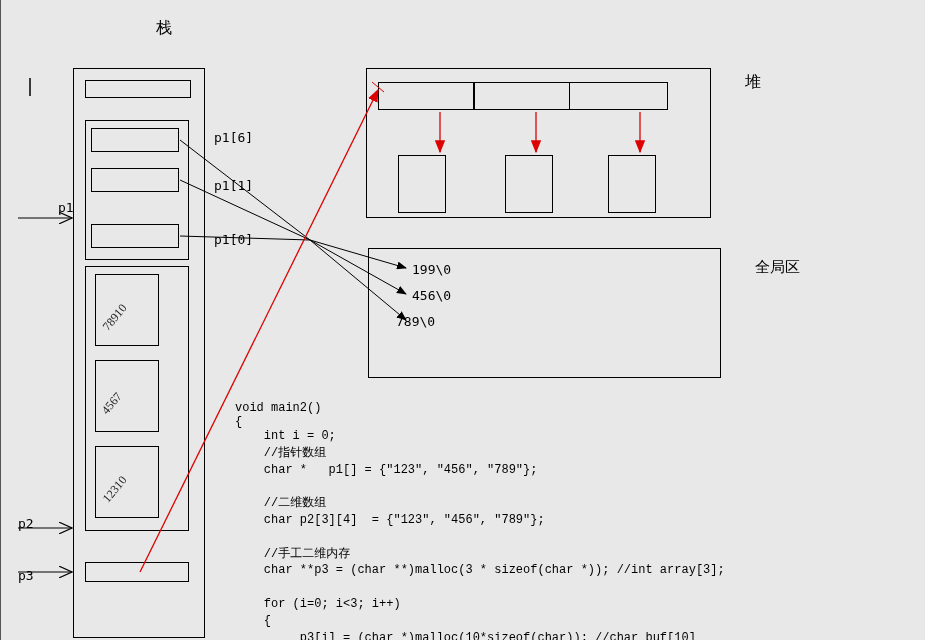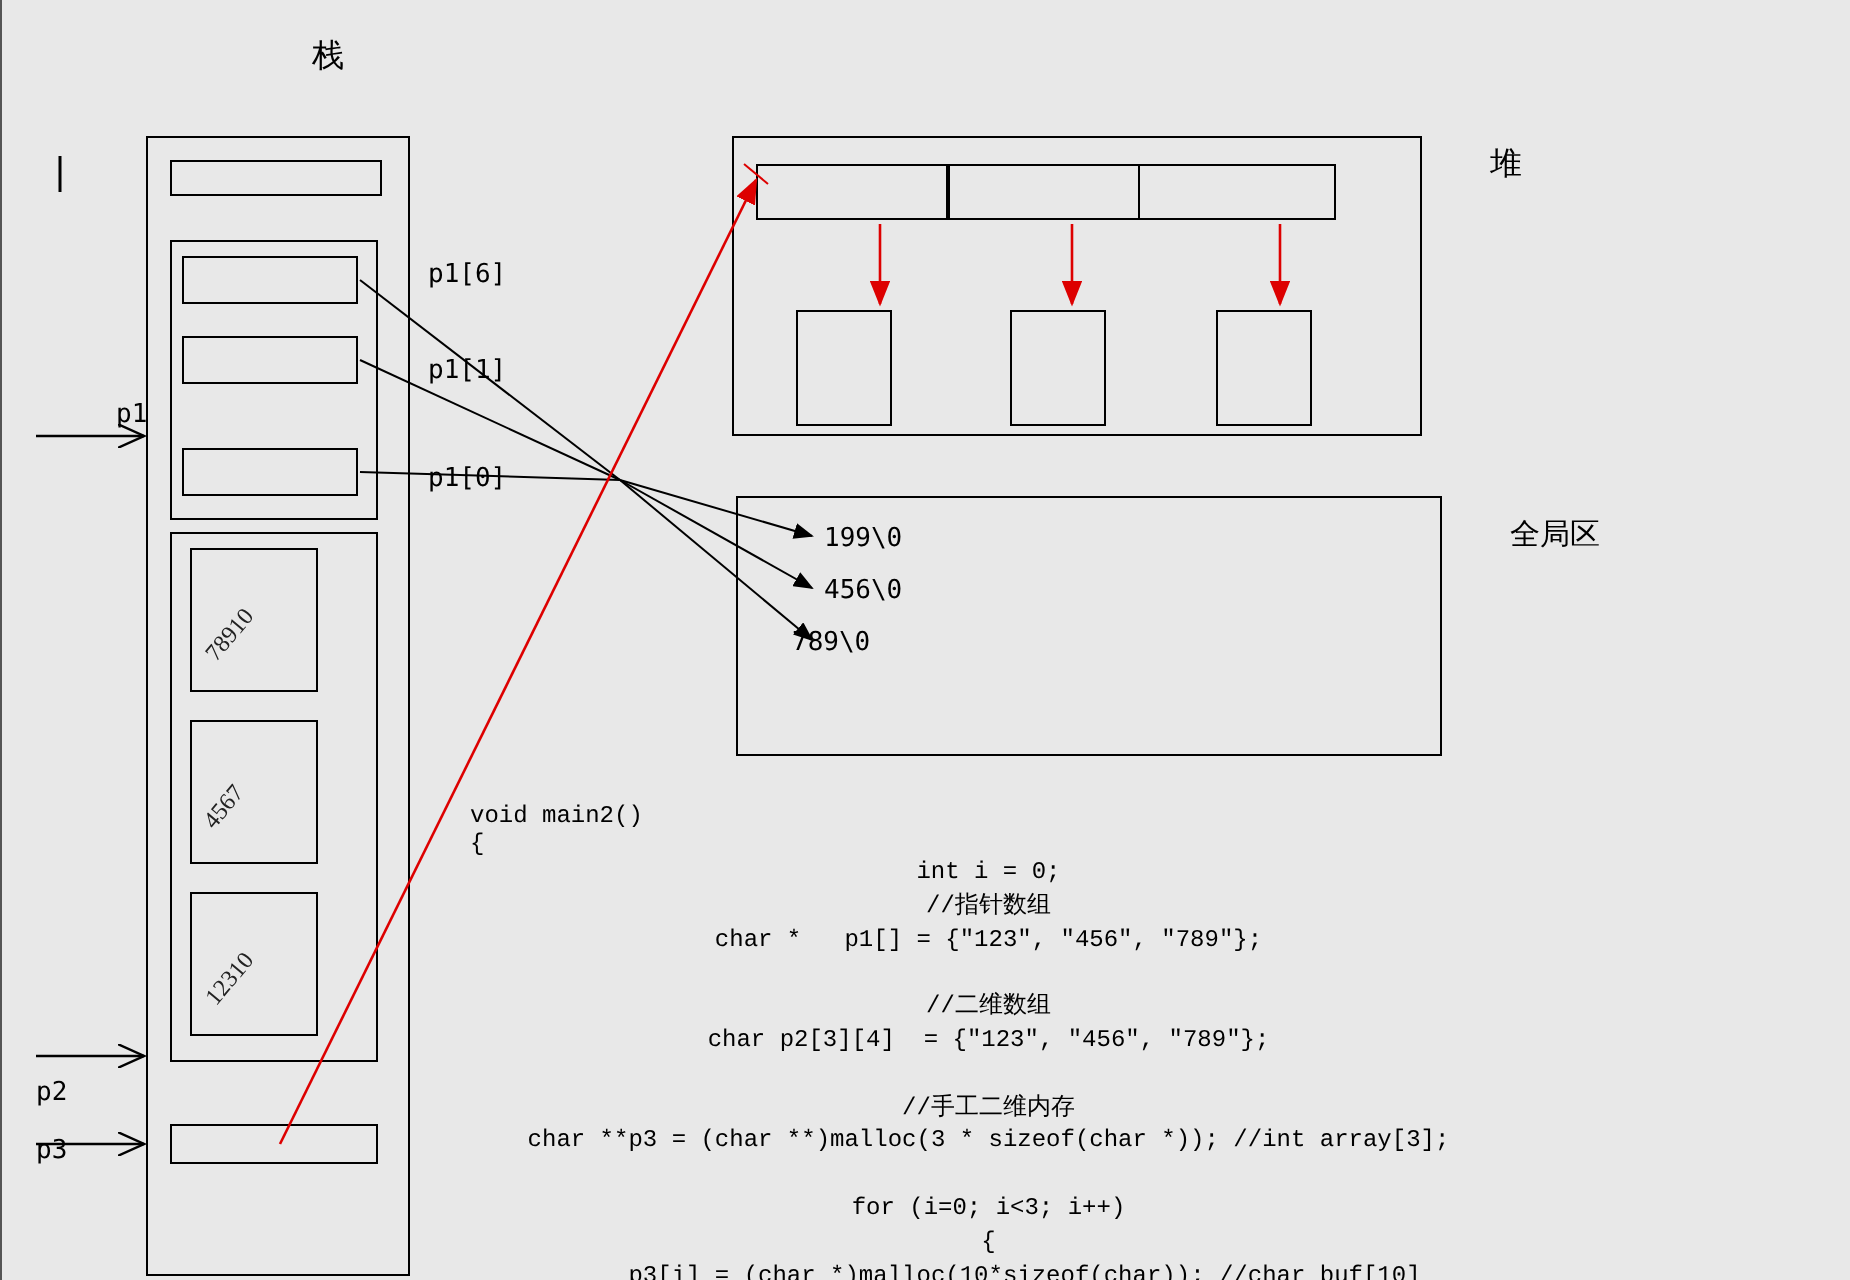--- a/index.html
+++ b/index.html
@@ -16,21 +16,20 @@
   .label { position: absolute; white-space: nowrap; }
   .heading { font-size: 16px; }
   .global-heading { font-size: 15px; }
   .box { position: absolute; border: 1.5px solid #000; background: transparent; }
   .code-block {
     position: absolute;
     font-family: "Courier New", monospace;
     font-size: 12px;
     line-height: 1.4;
     white-space: pre;
-    text-align: center;
   }
   svg.overlay {
     position: absolute;
     left: 0; top: 0;
     width: 925px; height: 640px;
     pointer-events: none;
   }
   .scribble {
     position: absolute;
     font-family: cursive;
@@ -67,21 +66,21 @@
 <div class="box" style="left:95px; top:360px; width:64px; height:72px;"></div>
 <div class="box" style="left:95px; top:446px; width:64px; height:72px;"></div>
 
 <div class="scribble" style="left:100px; top:310px;">78910</div>
 <div class="scribble" style="left:100px; top:396px;">4567</div>
 <div class="scribble" style="left:100px; top:482px;">12310</div>
 
 <div class="box" style="left:85px; top:562px; width:104px; height:20px;"></div>
 
 <div class="label" style="left:18px; top:200px;margin-left:40px;">p1</div>
-<div class="label" style="left:18px; top:539px;text-align:right;">p2</div>
+<div class="label" style="left:18px; top:516px;text-align:right;">p2</div>
 <div class="label" style="left:18px; top:568px;">p3</div>
 
 <div class="box" style="left:366px; top:68px; width:345px; height:150px;"></div>
 
 <div class="box" style="left:378px; top:82px; width:290px; height:28px;"></div>
 <div class="box" style="left:378px; top:82px; width:96px; height:28px; border-right:1px solid #000;"></div>
 <div class="box" style="left:474px; top:82px; width:96px; height:28px; border-right:1px solid #000;"></div>
 
 <div class="box" style="left:398px; top:155px; width:48px; height:58px;"></div>
 <div class="box" style="left:505px; top:155px; width:48px; height:58px;"></div>

